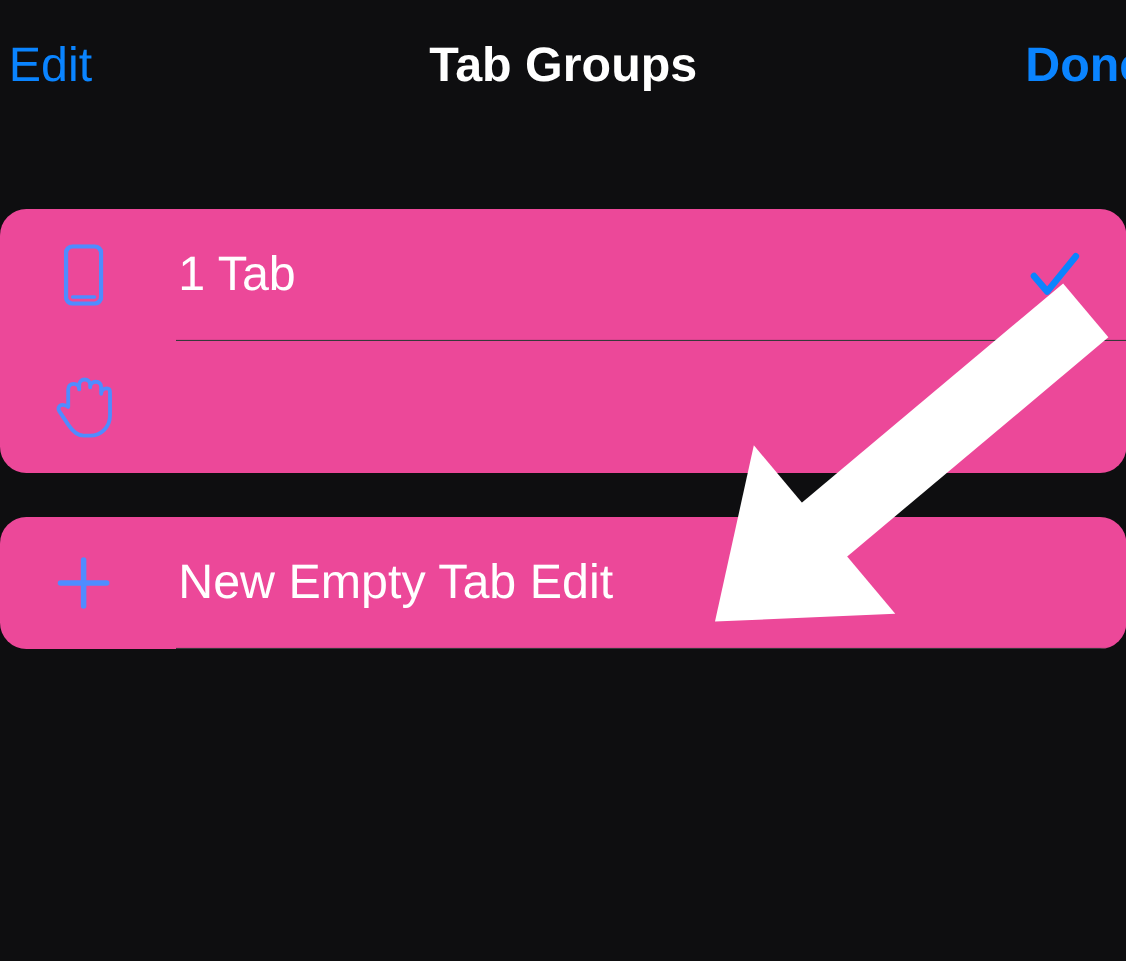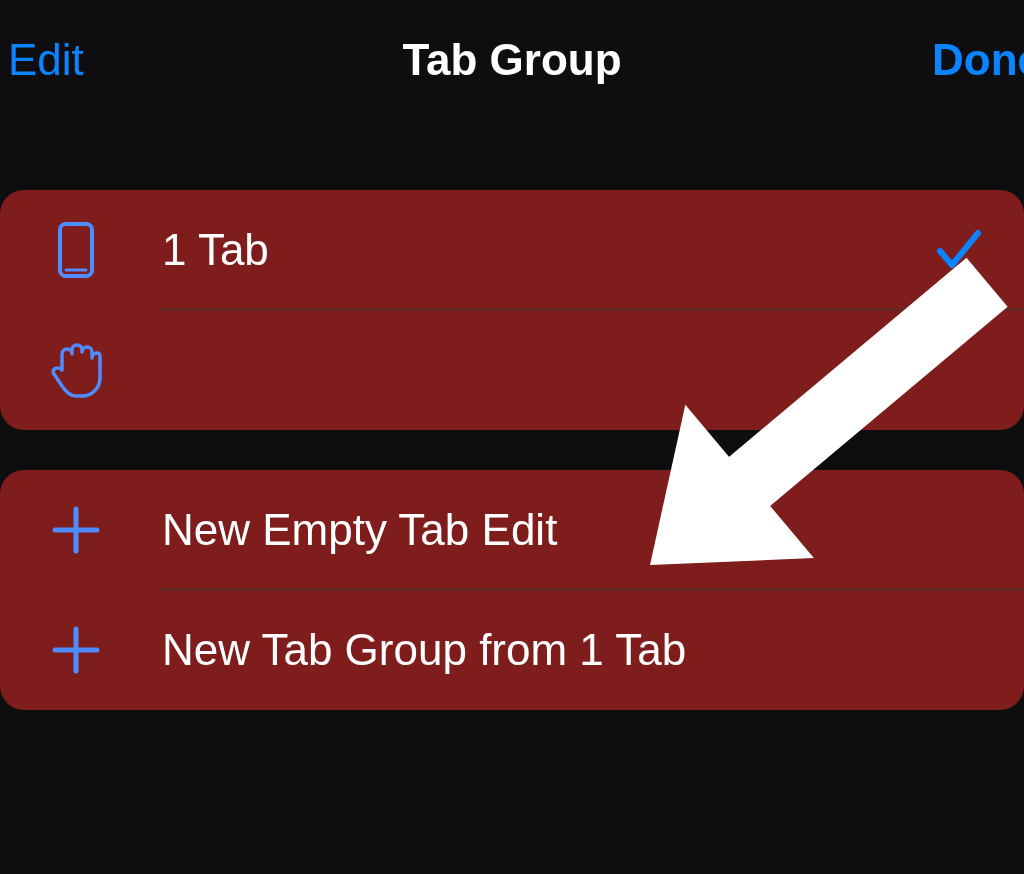--- a/index.html
+++ b/index.html
@@ -38,21 +38,21 @@
       left: 50%;
       transform: translateX(-50%);
     }
     .header-right {
       color: #0a84ff;
       font-size: 44px;
       font-weight: 600;
       margin-right: -18px;
     }
     .section {
-      background: #7f1d1d;
+      background: #ec4899;
       border-radius: 24px;
       margin: 40px 0 0 0;
       overflow: hidden;
     }
     .section.first {
       margin-top: 70px;
     }
     .row {
       display: flex;
       align-items: center;
@@ -98,21 +98,21 @@
       height: 340px;
       pointer-events: none;
       z-index: 100;
     }
   </style>
 </head>
 <body>
 
 <div class="header">
   <div class="header-left">Edit</div>
-  <div class="header-center">Tab Group</div>
+  <div class="header-center">Tab Groups</div>
   <div class="header-right">Done</div>
 </div>
 
 <div class="section first">
   <div class="row">
     <div class="row-icon">
       <svg viewBox="0 0 36 56" width="36" height="56">
         <rect x="2" y="2" width="32" height="52" rx="6" ry="6" fill="none" stroke="#4f8cff" stroke-width="4"></rect>
         <line x1="8" y1="48" x2="28" y2="48" stroke="#4f8cff" stroke-width="3" stroke-linecap="round"></line>
       </svg>
@@ -138,29 +138,20 @@
   <div class="row">
     <div class="row-icon">
       <svg viewBox="0 0 50 50" width="50" height="50">
         <line x1="25" y1="4" x2="25" y2="46" stroke="#4f8cff" stroke-width="5" stroke-linecap="round"></line>
         <line x1="4" y1="25" x2="46" y2="25" stroke="#4f8cff" stroke-width="5" stroke-linecap="round"></line>
       </svg>
     </div>
     <div class="row-label">New Empty Tab Edit</div>
     <div class="row-divider"></div>
   </div>
-  <div class="row">
-    <div class="row-icon">
-      <svg viewBox="0 0 50 50" width="50" height="50">
-        <line x1="25" y1="4" x2="25" y2="46" stroke="#4f8cff" stroke-width="5" stroke-linecap="round"></line>
-        <line x1="4" y1="25" x2="46" y2="25" stroke="#4f8cff" stroke-width="5" stroke-linecap="round"></line>
-      </svg>
-    </div>
-    <div class="row-label">New Tab Group from 1 Tab</div>
-  </div>
 </div>
 
 <div class="annotation-arrow">
   <svg viewBox="0 0 410 340" width="410" height="340">
     <g transform="translate(30,310) rotate(-40)">
       <rect x="70" y="-32" width="370" height="64" fill="#ffffff"></rect>
       <polygon points="0,0 130,-100 130,100" fill="#ffffff"></polygon>
     </g>
   </svg>
 </div>

